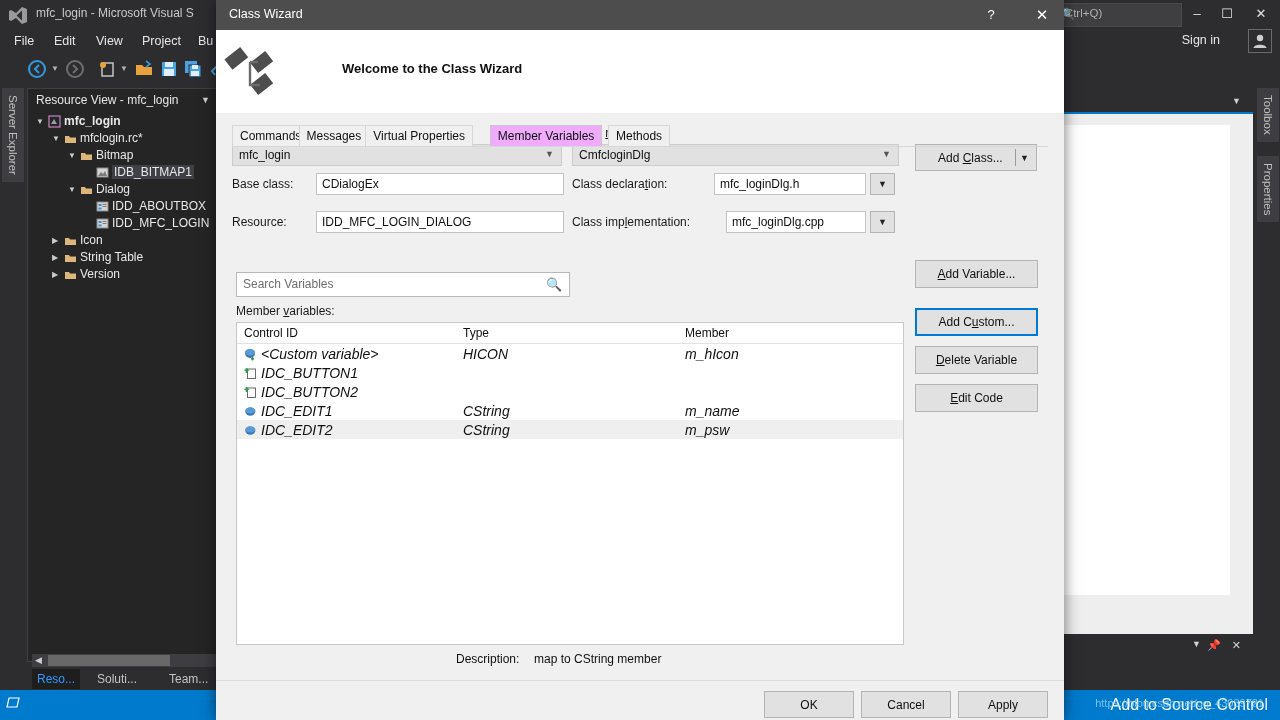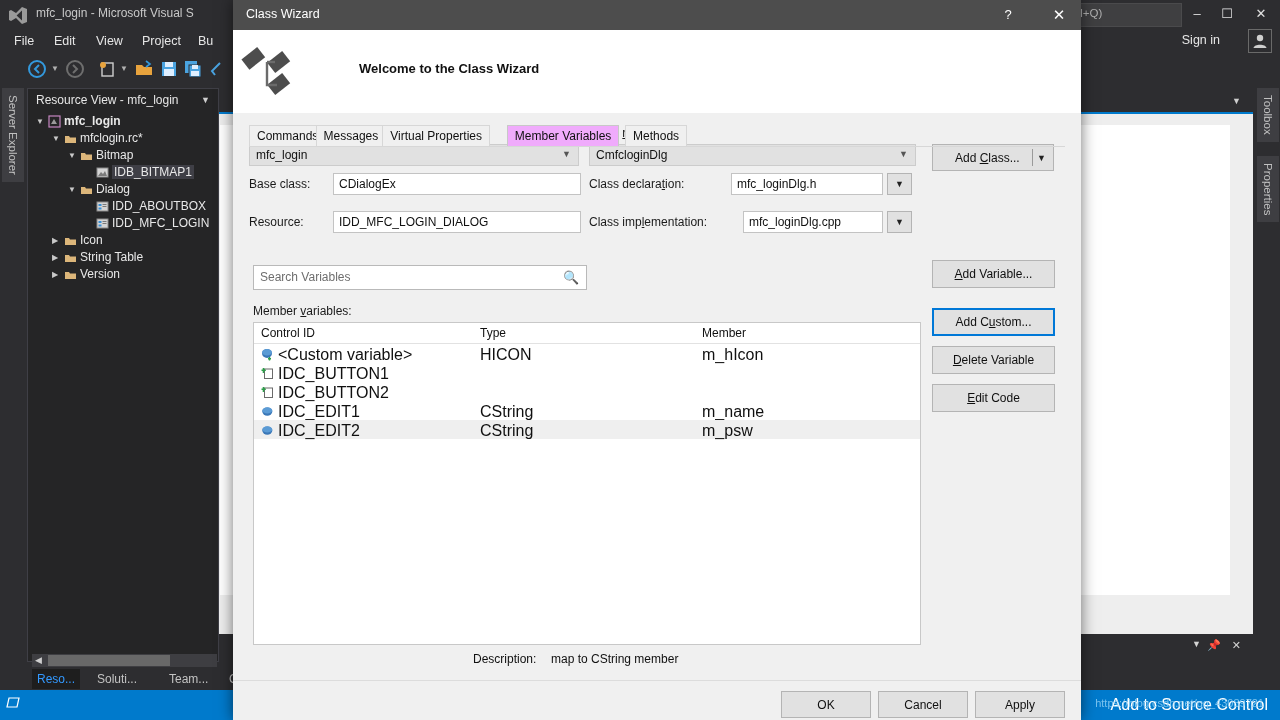--- a/index.html
+++ b/index.html
@@ -55,21 +55,21 @@
   .editor-page{position:absolute;left:0;top:26px;width:1035px;height:520px;background:#eeeeee;}
   .editor-canvas{position:absolute;left:2px;top:11px;width:1010px;height:470px;background:#ffffff;}
   .editor-bottombar{position:absolute;left:0;top:546px;width:1035px;height:26px;background:#2d2d30;}
   .ebb-ctl{position:absolute;top:5px;color:#d4d4d4;font-size:11px;}
   .statusbar{position:absolute;left:0;top:690px;width:1280px;height:30px;background:#007acc;}
   .sb-icon{position:absolute;left:6px;top:6px;width:15px;height:13px;}
   .sb-text{position:absolute;right:12px;top:6px;font-size:16px;color:#ffffff;white-space:nowrap;}
   .sb-watermark{position:absolute;right:16px;top:7px;font-size:11px;color:#8fd0f5;white-space:nowrap;opacity:.85;}
   
   #dialog{position:absolute;left:216px;top:0;width:848px;height:720px;background:#f0f0f0;
-          box-shadow:0 0 14px rgba(0,0,0,.55);margin-left:17px;}
+          box-shadow:0 0 14px rgba(0,0,0,.55);}
   .dlg-titlebar{position:absolute;left:0;top:0;width:848px;height:30px;background:#4d4d4d;}
   .dlg-title{position:absolute;left:13px;top:7px;font-size:12.5px;color:#ffffff;white-space:nowrap;}
   .dlg-help{position:absolute;left:760px;top:4px;width:30px;height:22px;color:#ffffff;font-size:13px;text-align:center;line-height:22px;}
   .dlg-close{position:absolute;left:810px;top:4px;width:32px;height:22px;color:#ffffff;font-size:15px;text-align:center;line-height:22px;}
   .dlg-header{position:absolute;left:0;top:30px;width:848px;height:83px;background:#ffffff;}
   .dlg-header-icon{position:absolute;left:8px;top:8px;width:66px;height:66px;}
   .dlg-header-text{position:absolute;left:126px;top:31px;font-size:13px;font-weight:bold;color:#111;white-space:nowrap;}
   .dlg-body{position:absolute;left:0;top:113px;width:848px;height:567px;background:#f0f0f0;}
   .dlg-footer{position:absolute;left:0;top:680px;width:848px;height:40px;background:#f0f0f0;border-top:1px solid #dcdcdc;}
   .lbl{position:absolute;font-size:12px;color:#1a1a1a;white-space:nowrap;}
@@ -93,21 +93,21 @@
   .tab.active{background:#f0abfc;border-color:#c8c8c8;font-weight:normal;text-align:center;}
   .tabline{position:absolute;left:16px;top:146px;width:816px;height:1px;background:#d7d7d7;}
   .searchbox{position:absolute;left:236px;top:265px;width:334px;height:25px;background:#ffffff;border:1px solid #b9b9b9;box-sizing:border-box;}
   .searchbox .ph{position:absolute;left:6px;top:4px;font-size:12px;color:#6e6e6e;}
   .searchbox .mag{position:absolute;right:6px;top:4px;color:#1e8ad6;font-size:13px;}
   .listview{position:absolute;left:236px;top:322px;width:668px;height:323px;background:#ffffff;border:1px solid #c8c8c8;box-sizing:border-box;}
   .lv-header{position:absolute;left:0;top:0;width:100%;height:20px;border-bottom:1px solid #e2e2e2;}
   .lv-col{position:absolute;top:3px;font-size:12px;color:#101010;white-space:nowrap;}
   .lv-row{position:absolute;left:0;width:100%;height:19px;}
   .lv-row.sel{background:#efefef;}
-  .lv-cell{position:absolute;top:2px;font-size:16px;color:#101010;white-space:nowrap;}
+  .lv-cell{position:absolute;top:2px;font-size:14px;color:#101010;white-space:nowrap;font-style:italic;}
   .lv-icon{position:absolute;left:7px;top:3px;width:13px;height:13px;}
   .desc{position:absolute;left:240px;top:652px;font-size:12px;color:#101010;white-space:nowrap;}
   .desc-val{position:absolute;left:318px;top:652px;font-size:12px;color:#101010;white-space:nowrap;}
   u{text-decoration:underline;}
 </style>
 </head>
 <body>
 
 <div id="vs-shell">
 
@@ -385,21 +385,21 @@
 
   <div class="tabstrip" id="wizard-tabs">
       <div class="tab" style="left: 0px;">Commands</div>
       <div class="tab" style="left: 66.6px;">Messages</div>
       <div class="tab" style="left: 133.2px;">Virtual Properties</div>
       <div class="tab active" style="left: 257.85px;">Member Variables</div>
       <div class="tab" style="left: 376.05px;">Methods</div>
     </div>
   <div class="tabline"></div>
 
-  <div class="searchbox" style="left:20px;top:265px;width:334px;">
+  <div class="searchbox" style="left:20px;top:272px;width:334px;">
     <span class="ph">Search Variables</span>
     <span class="mag">🔍</span>
   </div>
 
   <div class="lbl" style="left:20px;top:304px">
     <span>Member </span><u>v</u><span>ariables:</span>
   </div>
 
   <div class="listview" style="left:20px;top:322px;width:668px;height:323px">
     <div class="lv-header">

